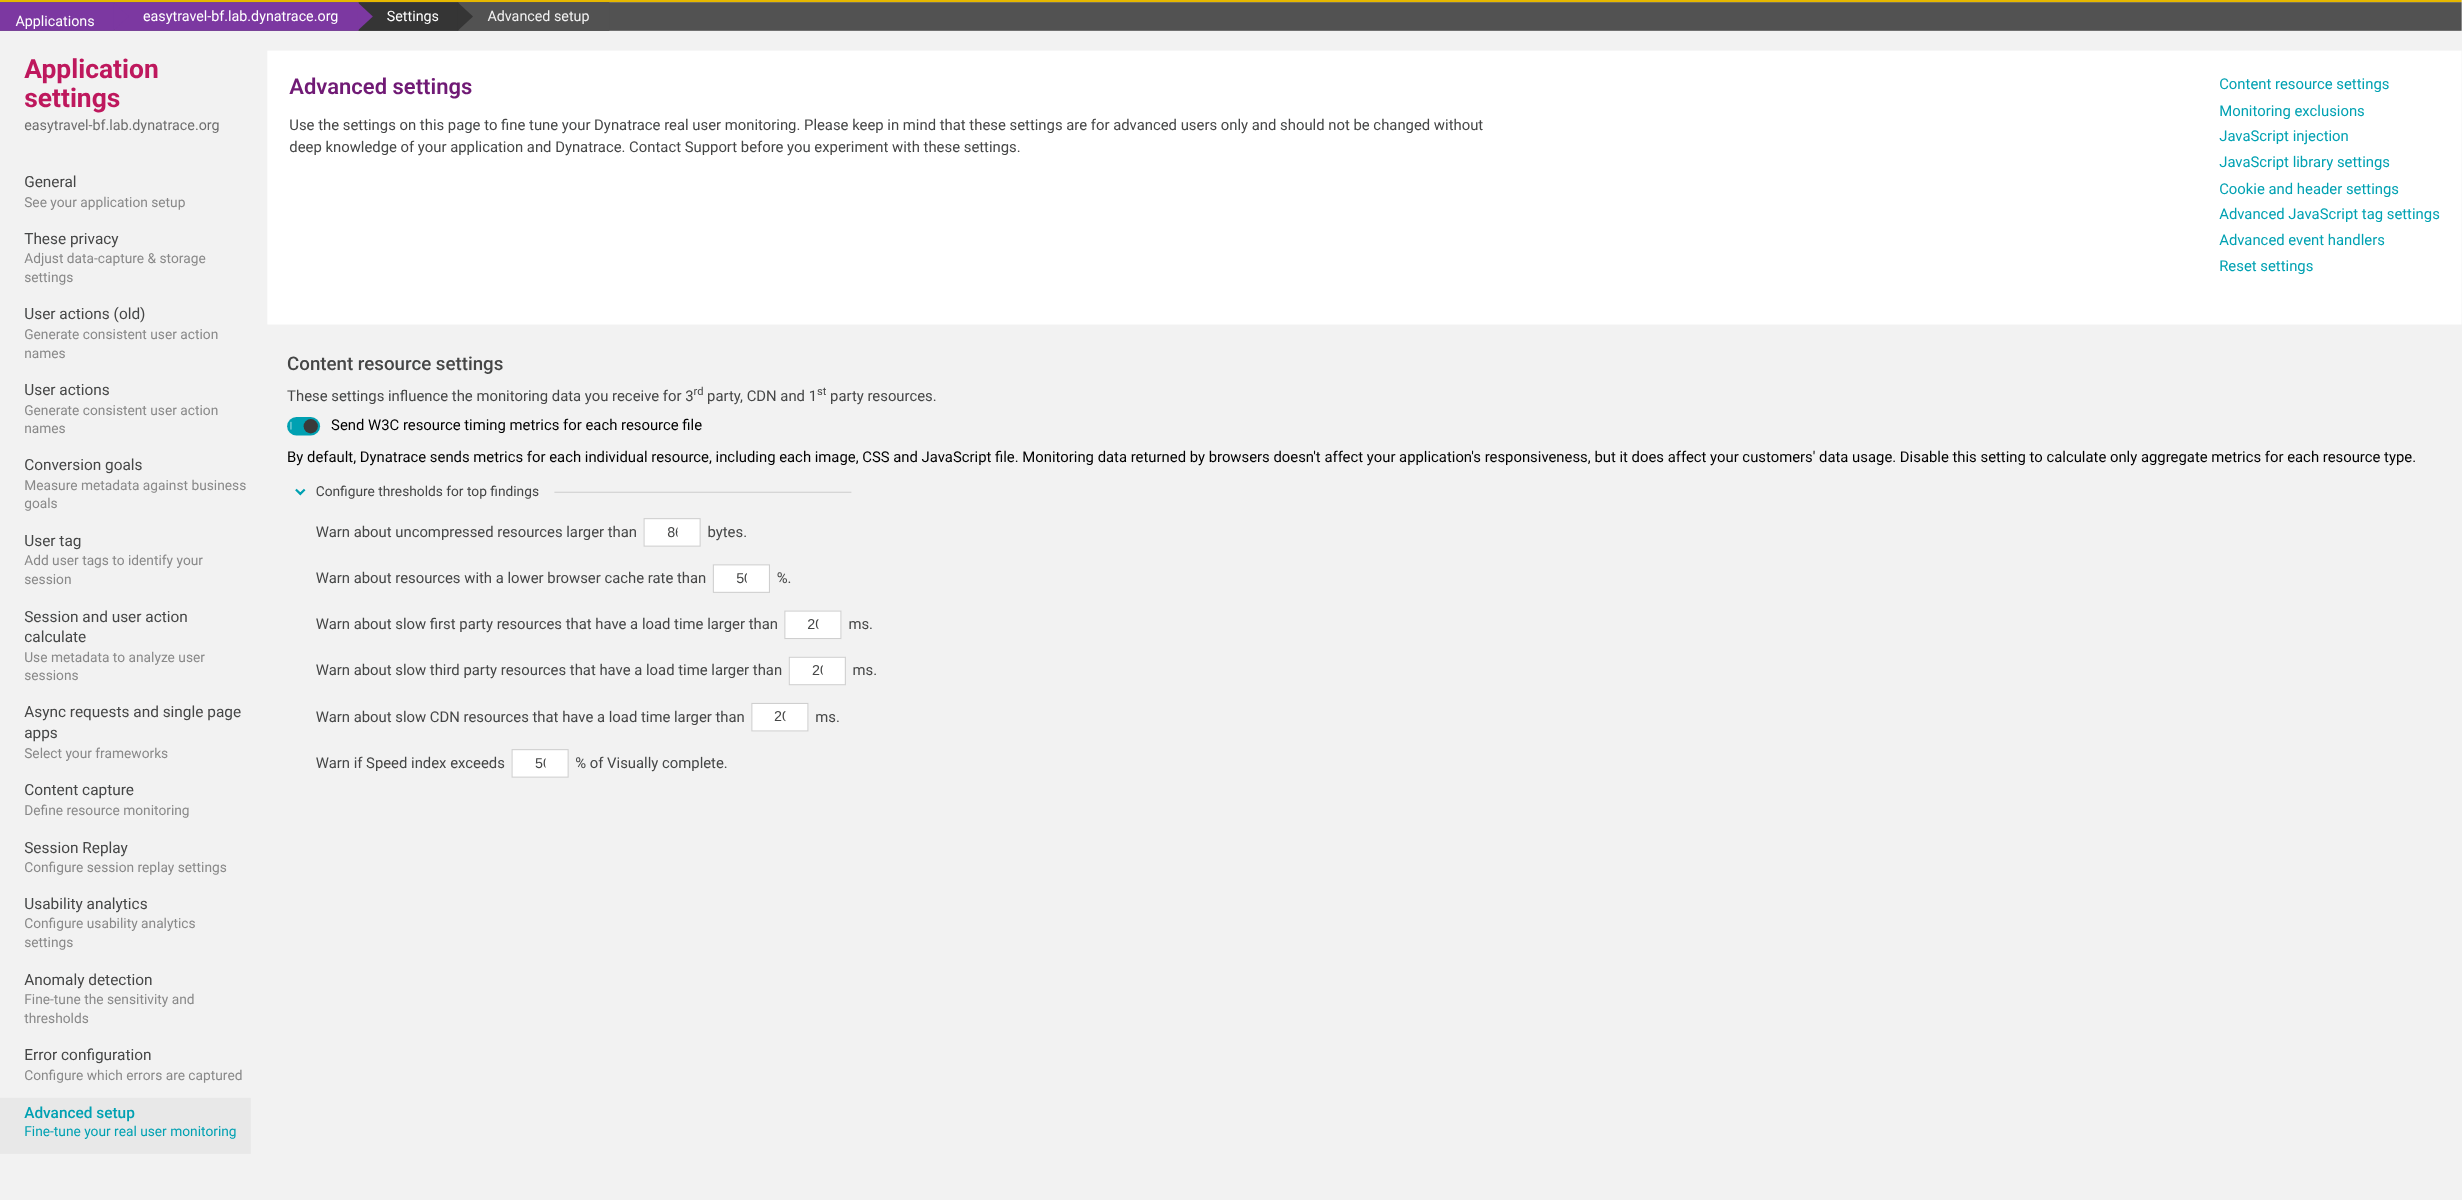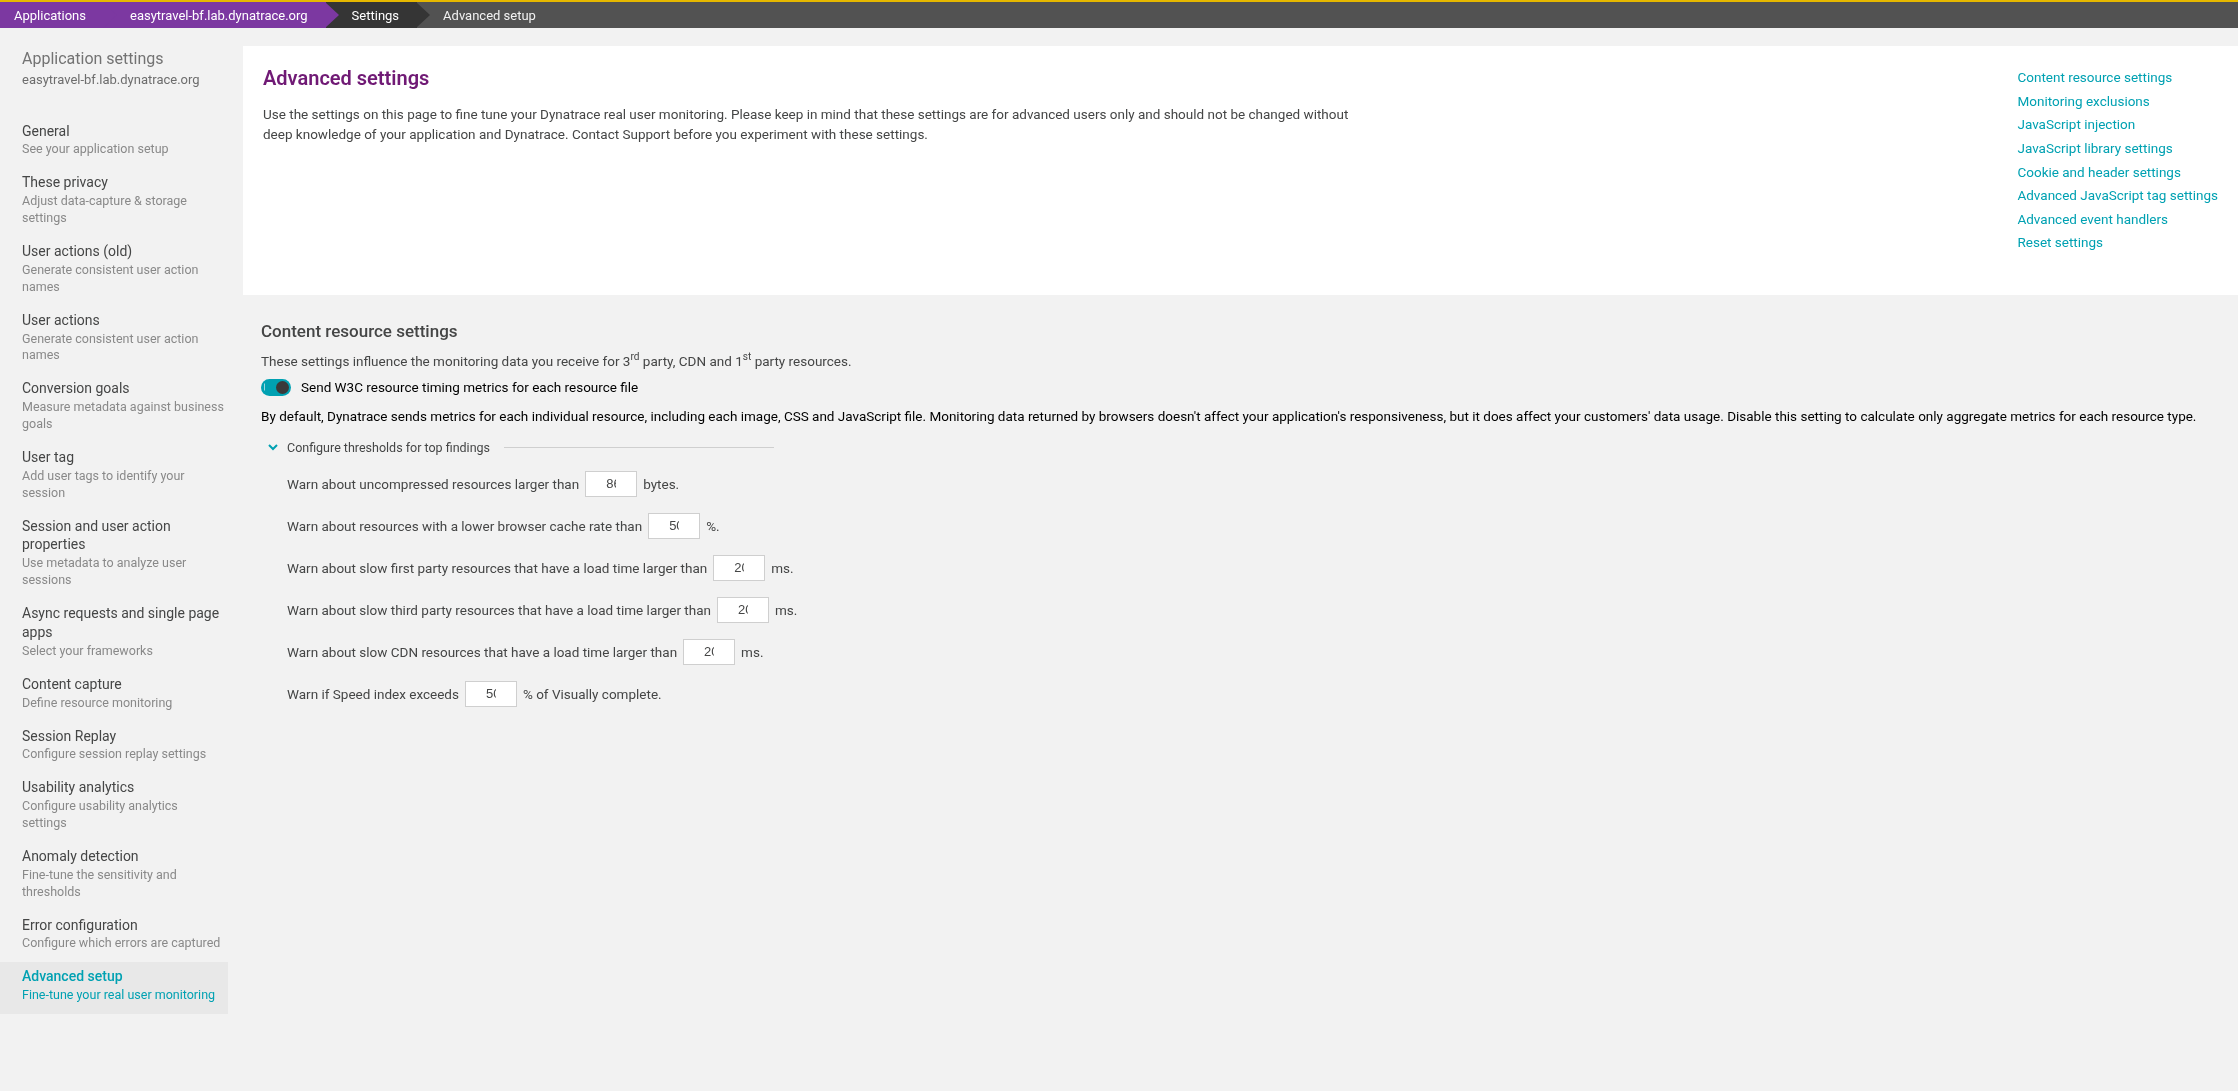--- a/index.html
+++ b/index.html
@@ -21,43 +21,43 @@
   }
   .crumb {
     position: relative;
     display: flex;
     align-items: center;
     padding: 0 18px 0 26px;
     color: #fff;
     cursor: pointer;
     white-space: nowrap;
   }
-  .crumb:first-child { padding-left: 14px; }
+  .crumb:first-child { padding-left: 14px; align-items: flex-end; }
   .crumb.purple { background: #7c38a1; }
   .crumb.dark   { background: #353535; }
   .crumb.gray   { background: #525252; color: #f2f2f2; }
   .crumb svg.arrow {
     position: absolute;
     right: -13px;
     top: 0;
     height: 26px;
     width: 14px;
     z-index: 1;
   }
   
   .wrap { display: flex; }
   .sidebar {
     width: 225px;
     padding: 22px 0 20px 22px;
     flex-shrink: 0;
   }
   .sidebar h1 {
-    font-size: 16px;
-    font-weight: 400;
-    color: #737373;
+    font-size: 24px;
+    font-weight: 700;
+    color: #be185d;
     line-height: 1.1;
   }
   .sidebar .subtitle {
     font-size: 13px;
     color: #6d6d6d;
     margin-top: 4px;
     margin-bottom: 30px;
   }
   .nav-item {
     padding: 5px 0 10px 0;
@@ -261,21 +261,21 @@
         </div>
         <div class="nav-item">
           <div class="t">Conversion goals</div>
           <div class="d">Measure metadata against business goals</div>
         </div>
         <div class="nav-item">
           <div class="t">User tag</div>
           <div class="d">Add user tags to identify your session</div>
         </div>
         <div class="nav-item">
-          <div class="t">Session and user action properties</div>
+          <div class="t">Session and user action calculate</div>
           <div class="d">Use metadata to analyze user sessions</div>
         </div>
         <div class="nav-item">
           <div class="t">Async requests and single page apps</div>
           <div class="d">Select your frameworks</div>
         </div>
         <div class="nav-item">
           <div class="t">Content capture</div>
           <div class="d">Define resource monitoring</div>
         </div>

